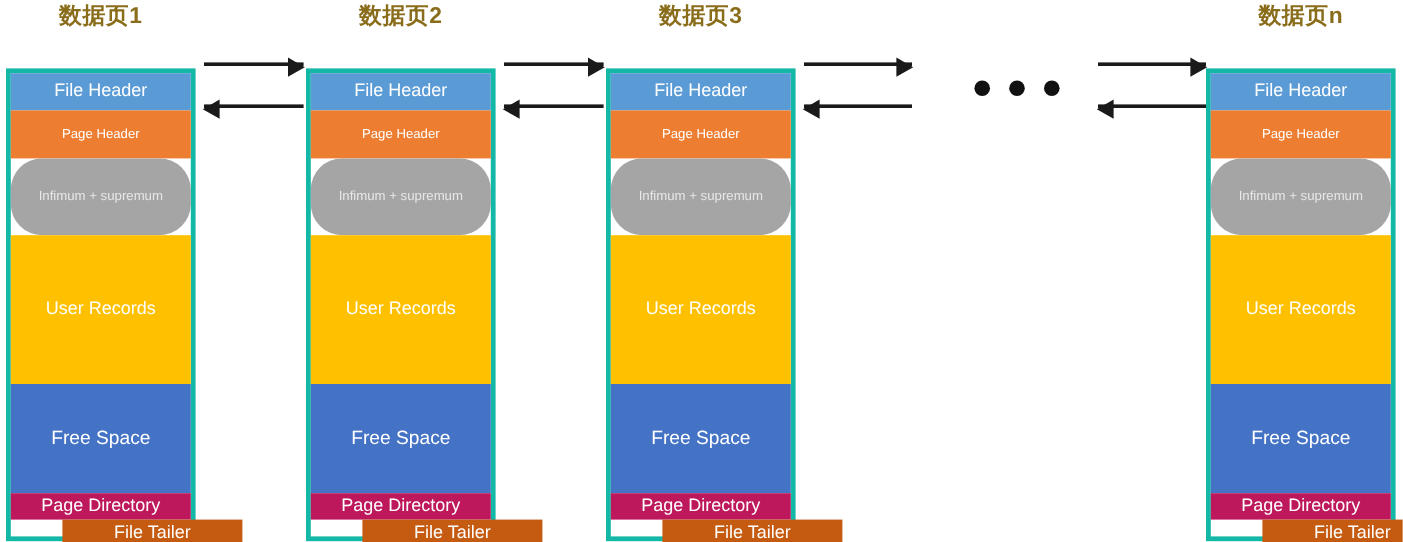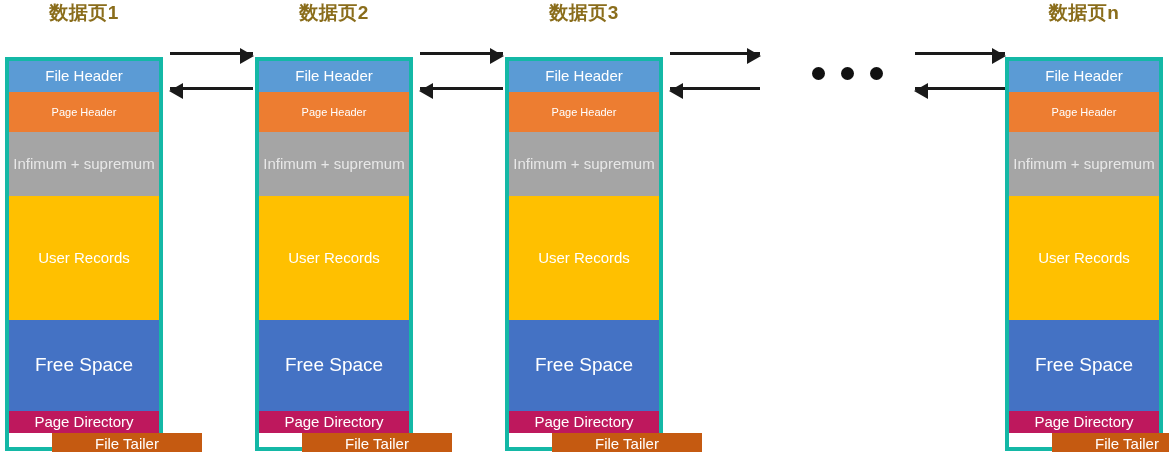--- a/index.html
+++ b/index.html
@@ -58,23 +58,23 @@
   }
   .band-label {
     display: block;
     line-height: 1.1;
     white-space: nowrap;
   }
 
   
   .b-file-header  { top: 0px;   height: 31px; background: #5b9bd5; font-size: 15px; }
   .b-page-header  { top: 31px;  height: 40px; background: #ed7d31; font-size: 11px; }
-  .b-infimum      { top: 71px;  height: 64px; background: #a5a5a5; font-size: 15px; }
+  .b-infimum      { top: 71px;  height: 64px; background: #a5a5a5; font-size: 11px; border-radius: 26px; }
   .b-user-records { top: 135px; height: 124px; background: #ffc000; font-size: 15px; }
-  .b-free-space   { top: 259px; height: 91px;  background: #4472c4; font-size: 19px; }
+  .b-free-space   { top: 259px; height: 91px;  background: #4472c4; font-size: 16px; }
   .b-page-dir     { top: 350px; height: 22px;  background: #be185d; font-size: 15px; }
   .b-file-tailer  { top: 372px; height: 22px;  background: #c55a11; font-size: 15px; margin-left: 43px; }
 
   .b-infimum .band-label { color: #e8e8e8; }
 
   
   .arrow {
     position: absolute;
     height: 0;
     border-top: 3px solid #1a1a1a;

